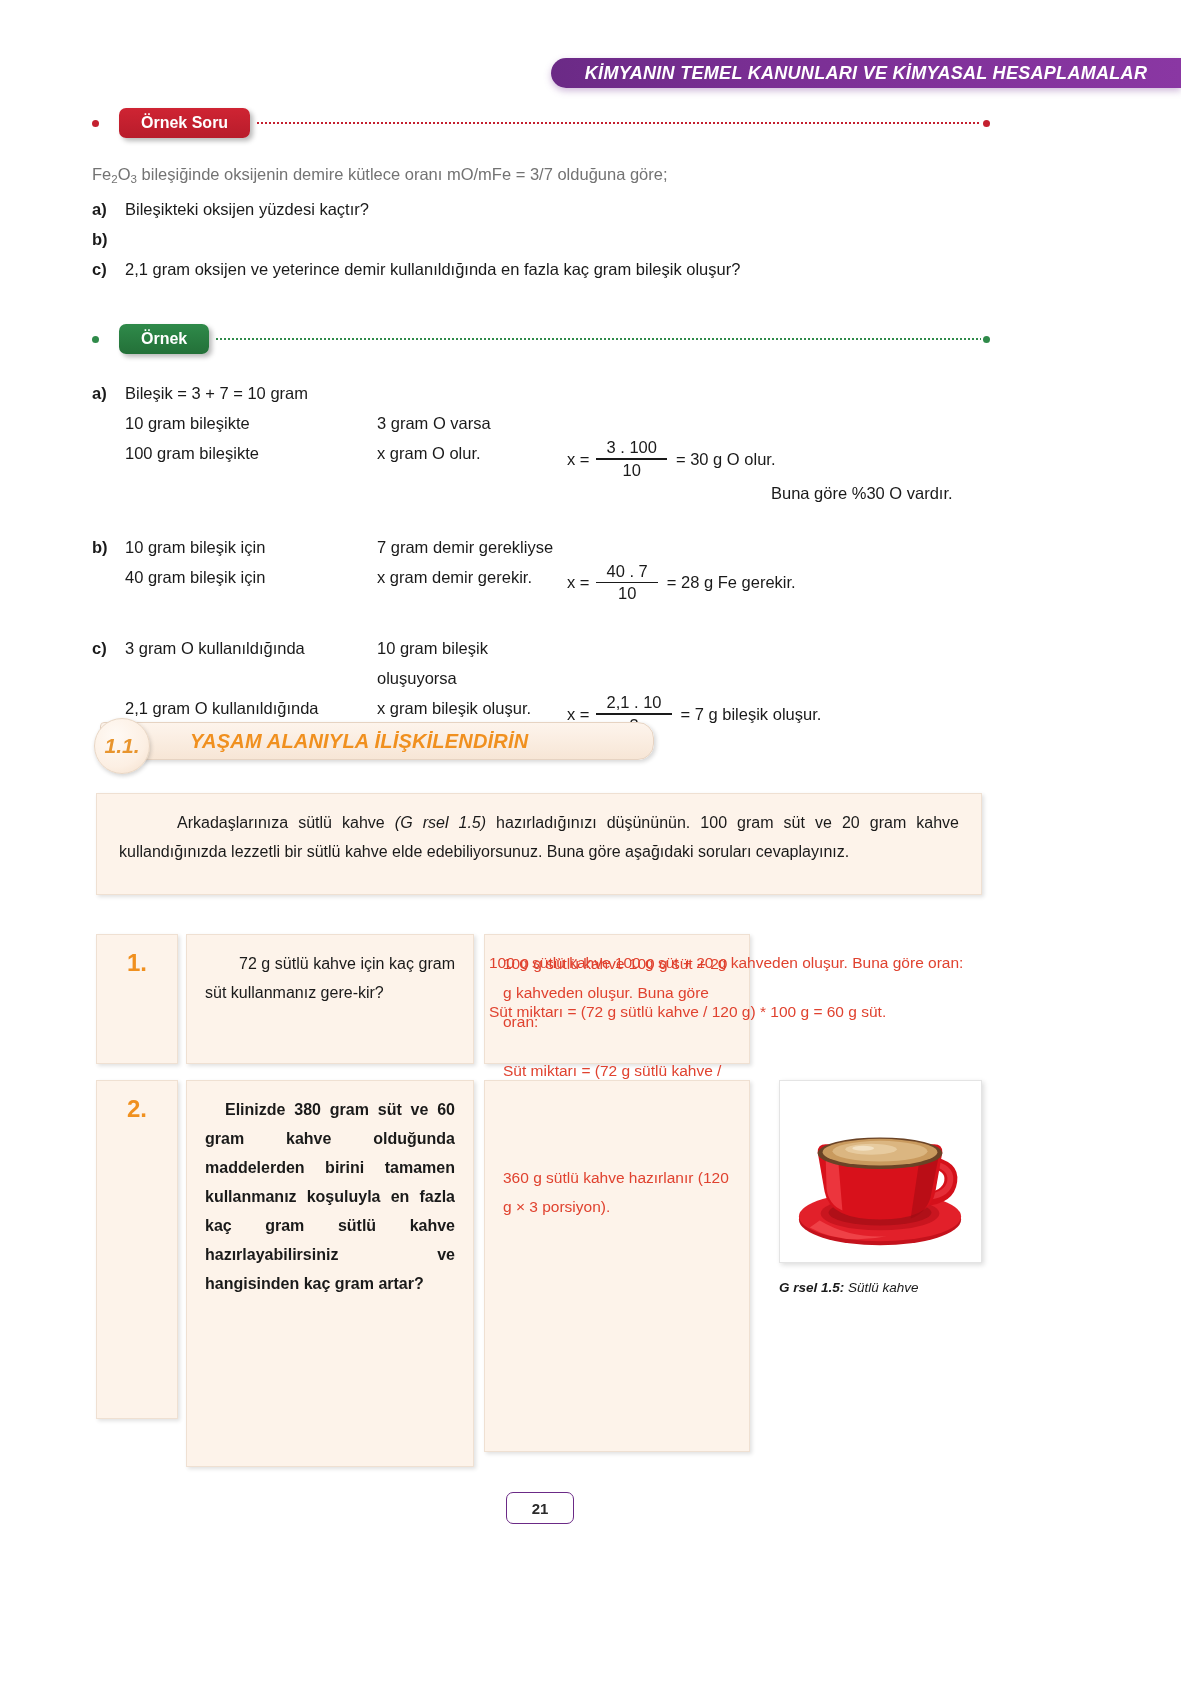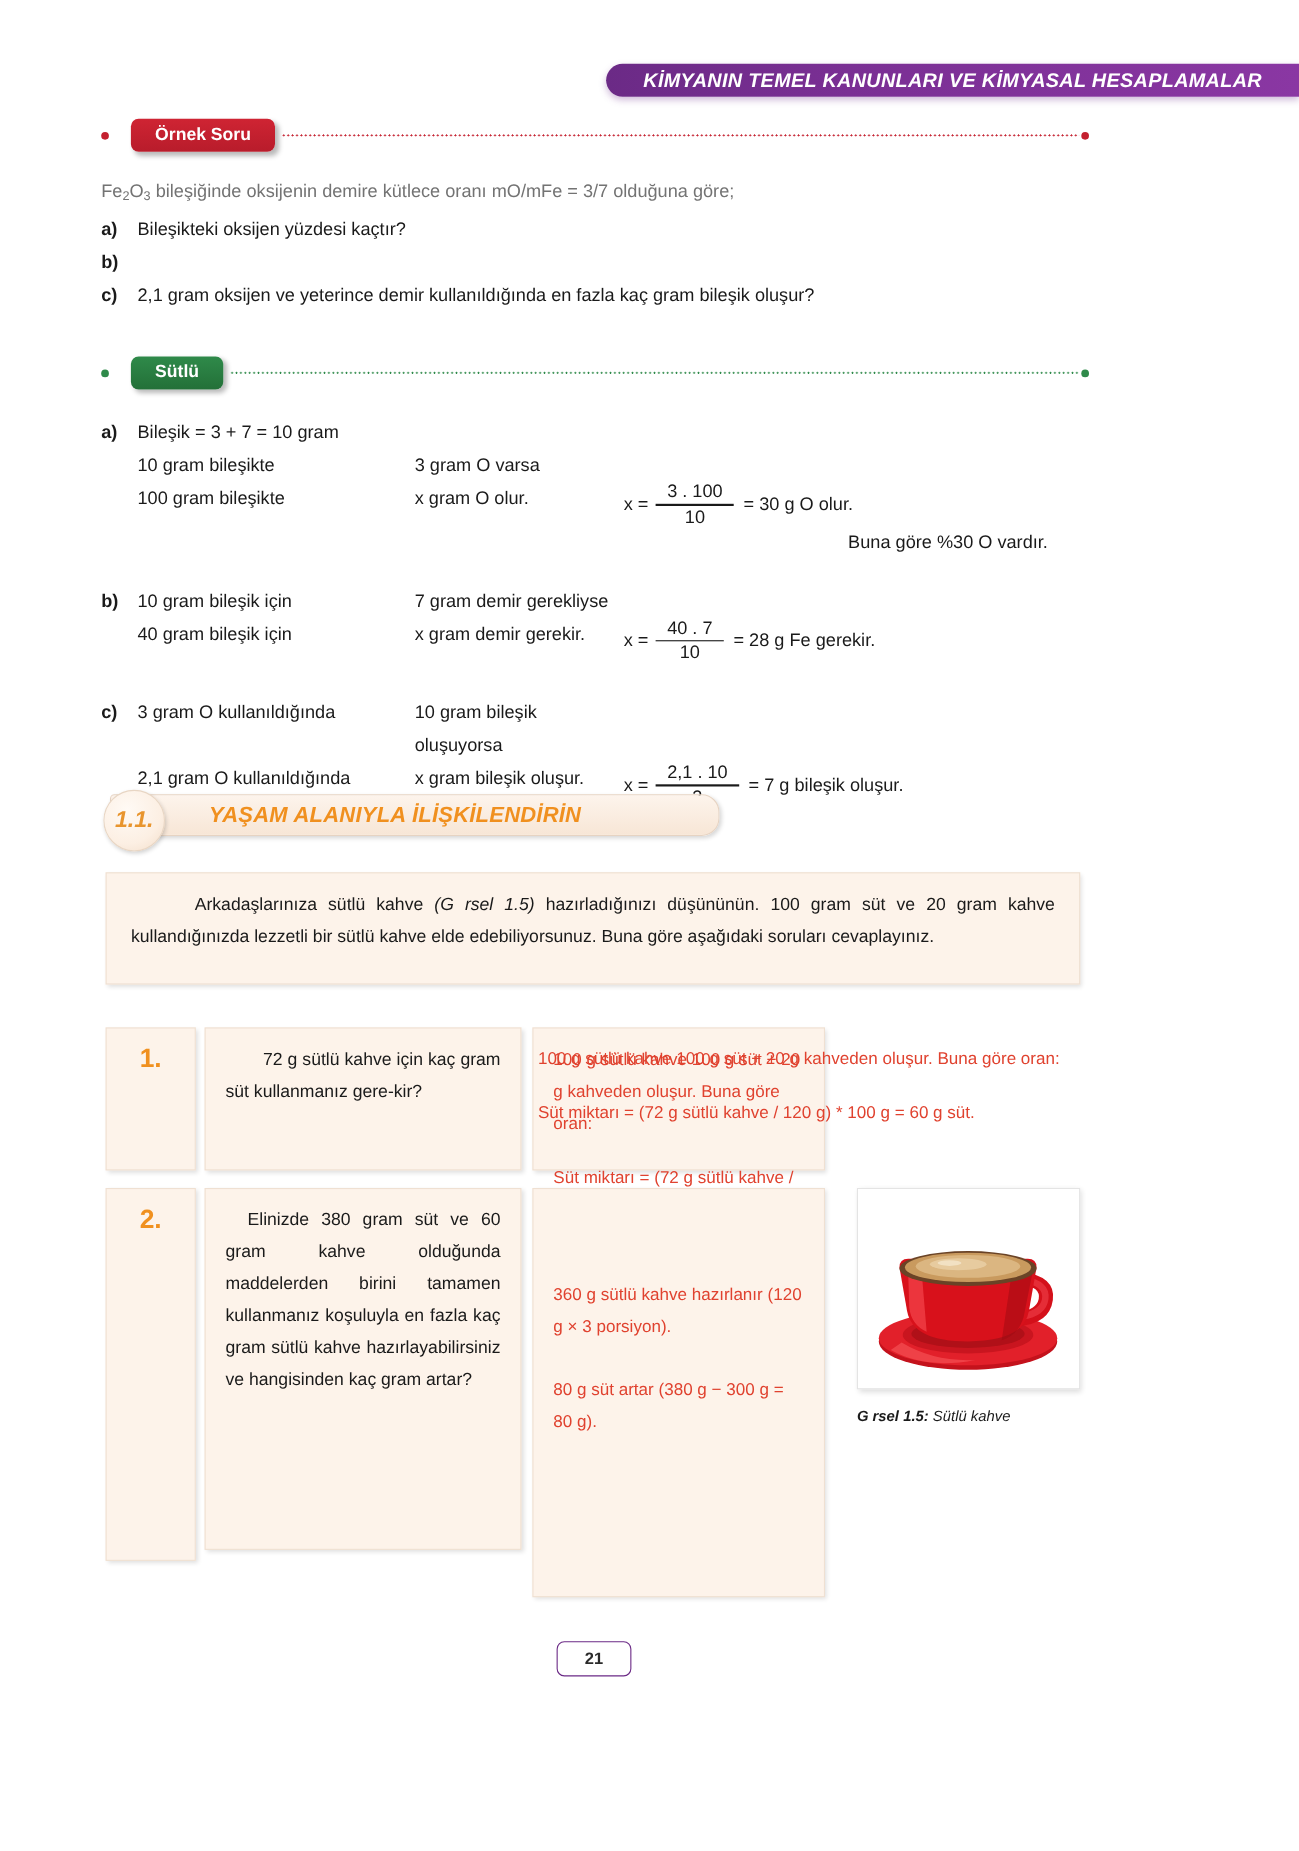--- a/index.html
+++ b/index.html
@@ -173,21 +173,21 @@
   <div class="q-item">
     <span class="lbl">c)</span>
     <span>2,1 gram oksijen ve yeterince demir kullanıldığında en fazla kaç gram bileşik oluşur?</span>
   </div>
 </div>
 
 <div class="pill-row" style="top:324px;">
   <div class="pill-dot" style="background:#2f8a4a;"></div>
   <div class="pill-dash"></div>
   <div class="pill green">
-    <span>Sütlü</span>
+    <span>Örnek</span>
   </div>
   <div class="pill-line" style="color:#2f8a4a;"></div>
   <div class="pill-enddot" style="background:#2f8a4a;"></div>
 </div>
 
 <div class="sol">
 
   <div class="grp">
     <div class="sol-row">
       <span class="lbl">a)</span>
@@ -285,27 +285,26 @@
 
 <div style="position:absolute; left:489px; top:934px; width:520px; height:130px; padding:14px 0 0 0; pointer-events:none;">
   <p style="margin:0 0 20px 0; font-size:15.5px; line-height:29px; color:#e0422f; white-space:nowrap;">100 g sütlü kahve 100 g süt + 20 g kahveden oluşur. Buna göre oran:</p>
   <p style="margin:0; font-size:15.5px; line-height:29px; color:#e0422f; white-space:nowrap;">Süt miktarı = (72 g sütlü kahve / 120 g) * 100 g = 60 g süt.</p>
 </div>
 
 <div class="cell num-cell" style="left:96px; top:1080px; width:82px; height:339px;">
   <span>2.</span>
 </div>
 
-<div class="cell q-cell" style="left:186px; top:1080px; width:288px; height:329px;">
+<div class="cell q-cell" style="left:186px; top:1080px; width:288px; height:387px;font-weight:bold;">
   <p><span style="padding-left:20px;"></span><span>Elinizde 380 gram süt ve 60 gram kahve olduğunda maddelerden birini tamamen kullanmanız koşuluyla en fazla kaç gram sütlü kahve hazırlayabilirsiniz ve hangisinden kaç gram artar?</span></p>
 </div>
 
 <div class="cell a-cell" style="left:484px; top:1080px; width:266px; height:372px; padding-top:82px;">
   <p>360 g sütlü kahve hazırlanır (120 g × 3 porsiyon).</p>
-  <p style="margin-top:28px;">80 g süt artar (380 g − 300 g = 80 g).</p>
 </div>
 
 <div class="pic-box">
   <svg class="cup" viewBox="0 0 203 183" preserveAspectRatio="xMidYMid meet">
     <rect x="0" y="0" width="203" height="183" fill="#ffffff"></rect>
 
     <ellipse cx="101" cy="140" rx="82" ry="26" fill="#c4121c"></ellipse>
     <ellipse cx="101" cy="137" rx="82" ry="25" fill="#e2202a"></ellipse>
     <ellipse cx="101" cy="134" rx="60" ry="17" fill="#c9151f"></ellipse>
     <ellipse cx="101" cy="133" rx="52" ry="13" fill="#b01018"></ellipse>

